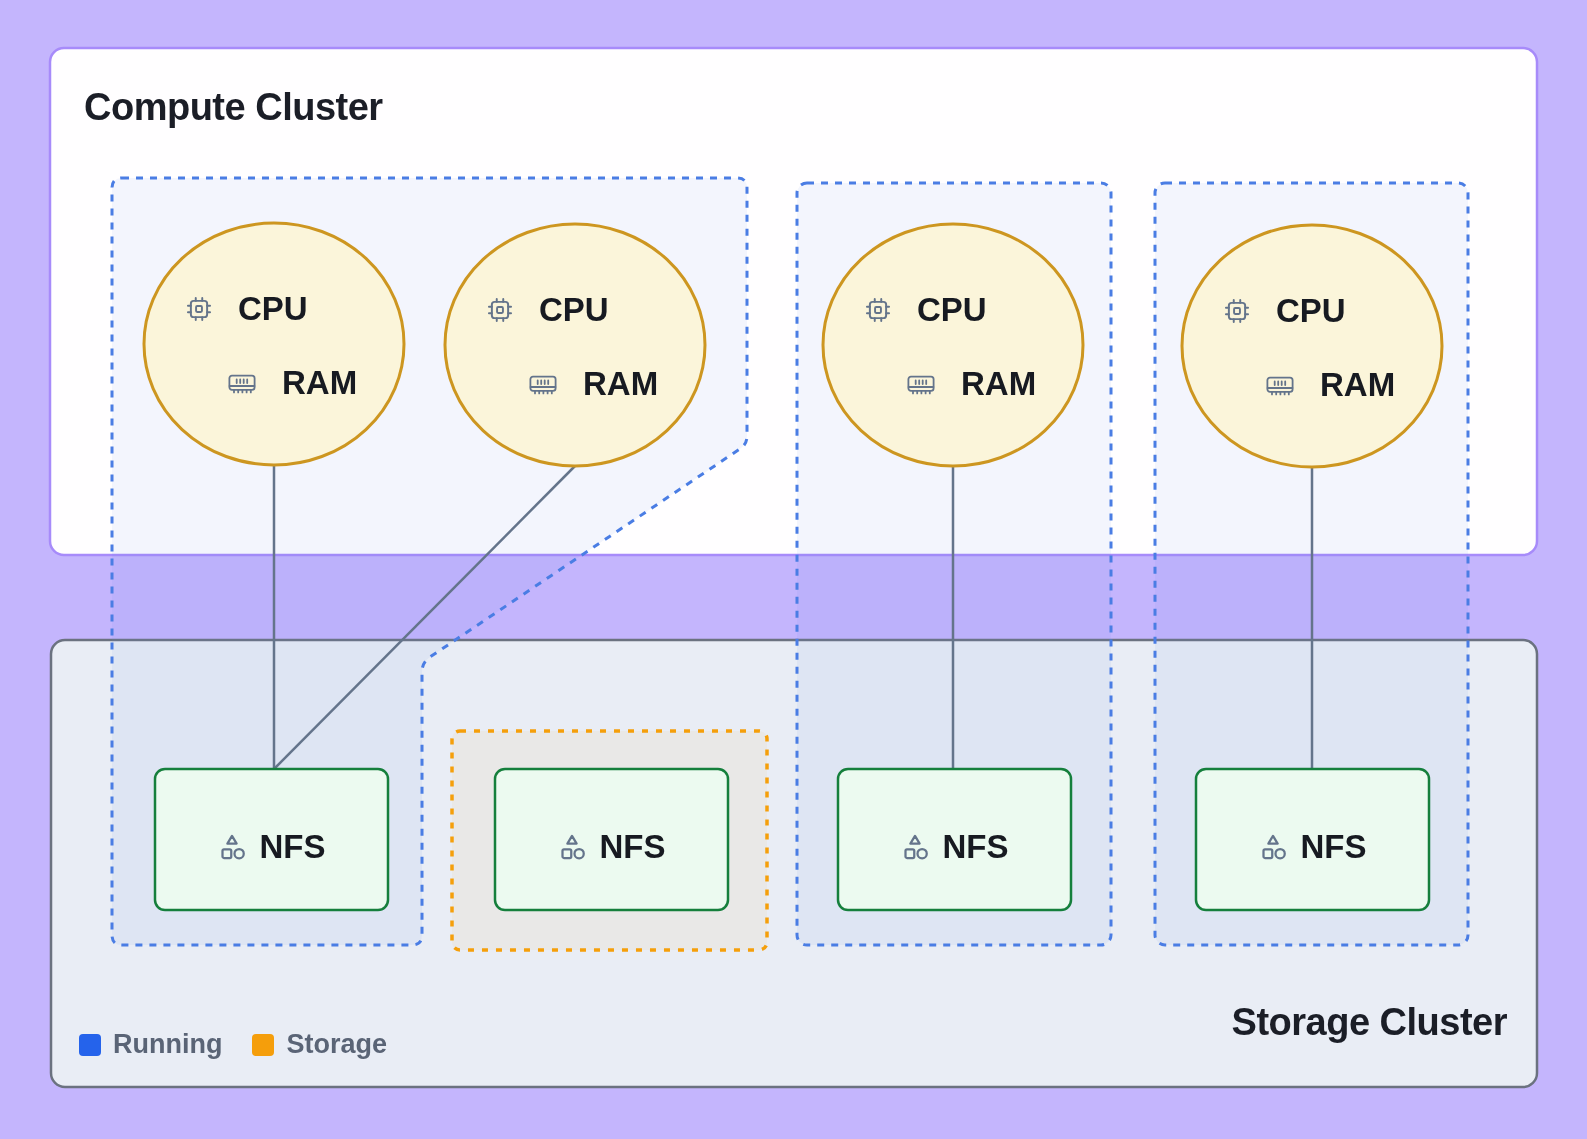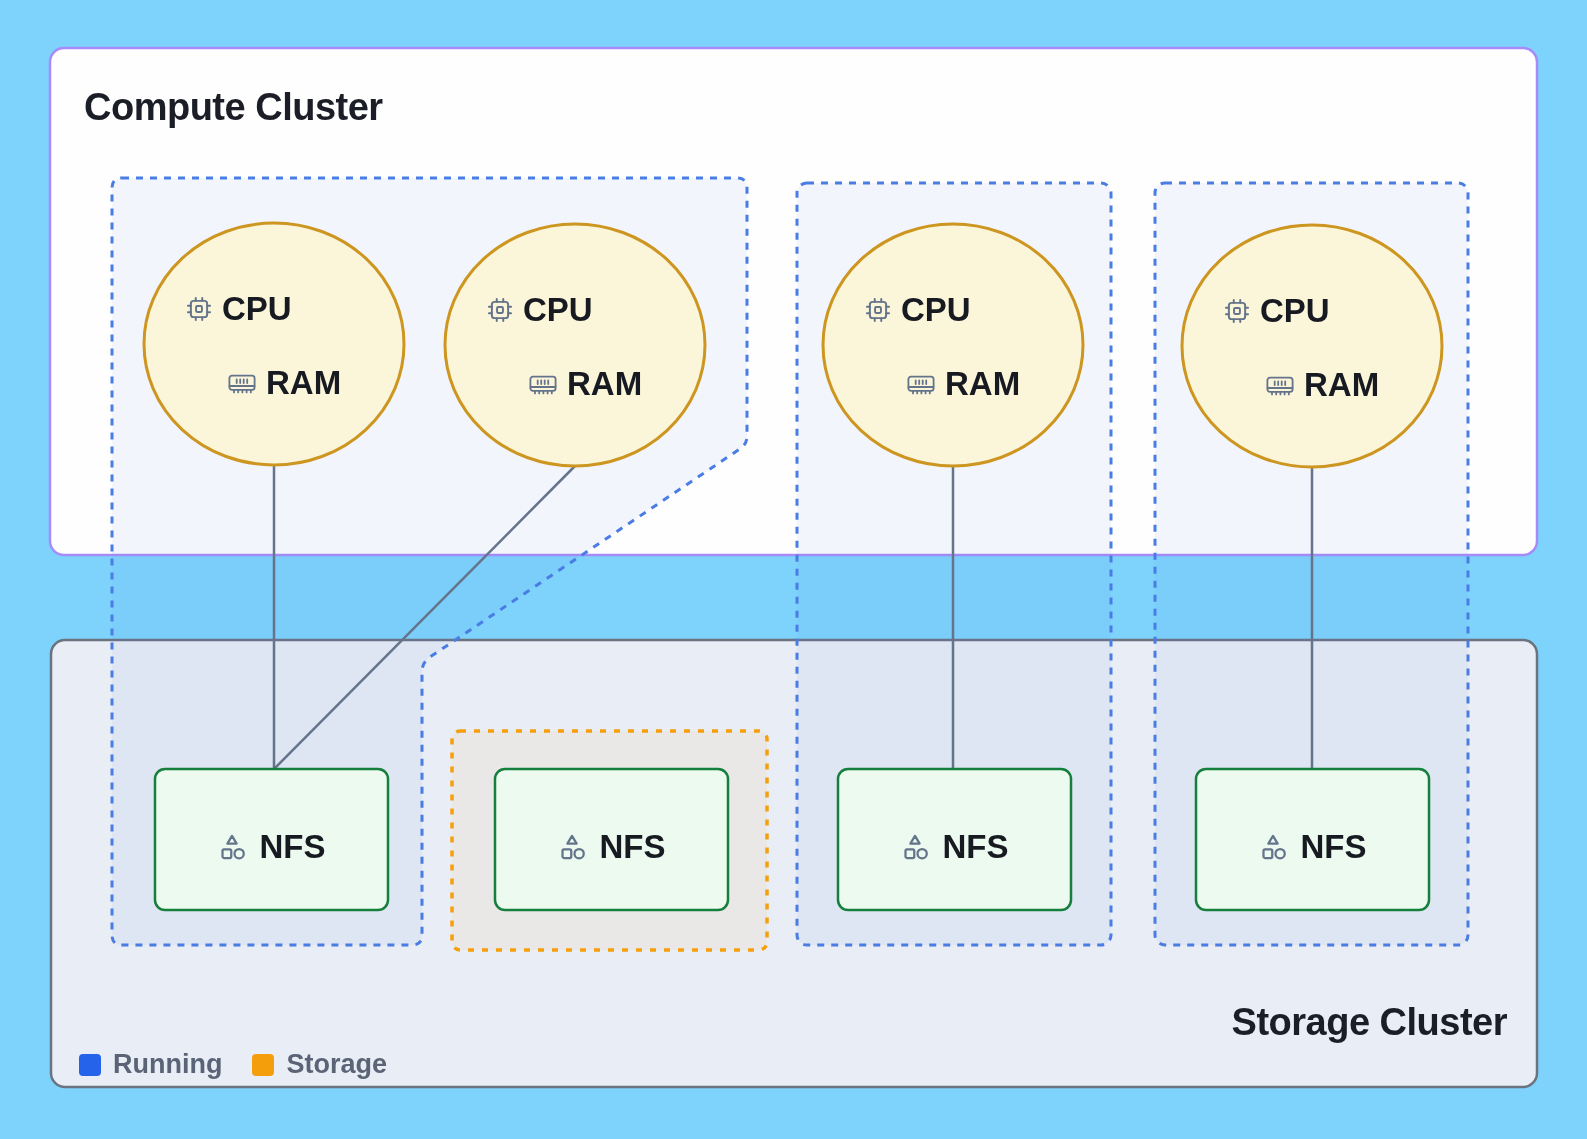--- a/index.html
+++ b/index.html
@@ -1,37 +1,37 @@
 <!DOCTYPE html>
 <html><head>
 <meta charset="utf-8">
 <style>
   html,body{margin:0;padding:0;background:#f5f6f9;}
   .canvas{
     position:relative;width:1587px;height:1139px;overflow:hidden;
-    font-family:"Liberation Sans", sans-serif;background:#7dd3fc;
+    font-family:"Liberation Sans", sans-serif;background:#c4b5fd;
   }
   .layer{position:absolute;left:0;top:0;}
   .title{
     position:absolute;font-size:38px;font-weight:700;color:#1b1e27;
     letter-spacing:-0.5px;line-height:1;
   }
   .compute-title{left:84px;top:88px;}
   .storage-title{right:80px;top:1003px;}
   .node-circle-content{position:absolute;width:260px;height:242px;}
-  .node-row{position:absolute;display:flex;align-items:center;gap:10px;height:34px;}
+  .node-row{position:absolute;display:flex;align-items:center;gap:26px;height:34px;}
   .row-cpu{left:42px;top:69px;}
   .row-ram{left:84px;top:143px;}
   .node-label{font-size:33px;font-weight:700;color:#171a21;line-height:34px;}
   .nfs-content{
     position:absolute;width:233px;height:156px;display:flex;
     align-items:center;justify-content:center;gap:12px;
   }
   .legend{position:absolute;left:79px;top:1031px;display:flex;align-items:center;gap:30px;}
-  .legend-item{display:flex;align-items:center;gap:12px;margin-top:20px;}
+  .legend-item{display:flex;align-items:center;gap:12px;}
   .swatch{width:22px;height:22px;border-radius:4px;display:inline-block;}
   .swatch-running{background:#2563eb;}
   .swatch-stopped{background:#f59e0b;}
   .legend-label{font-size:27px;font-weight:600;color:#5a6476;line-height:1;}
   .icon{display:block;flex:0 0 auto;}
 </style>
 </head>
 <body>
 
 <div class="canvas">

